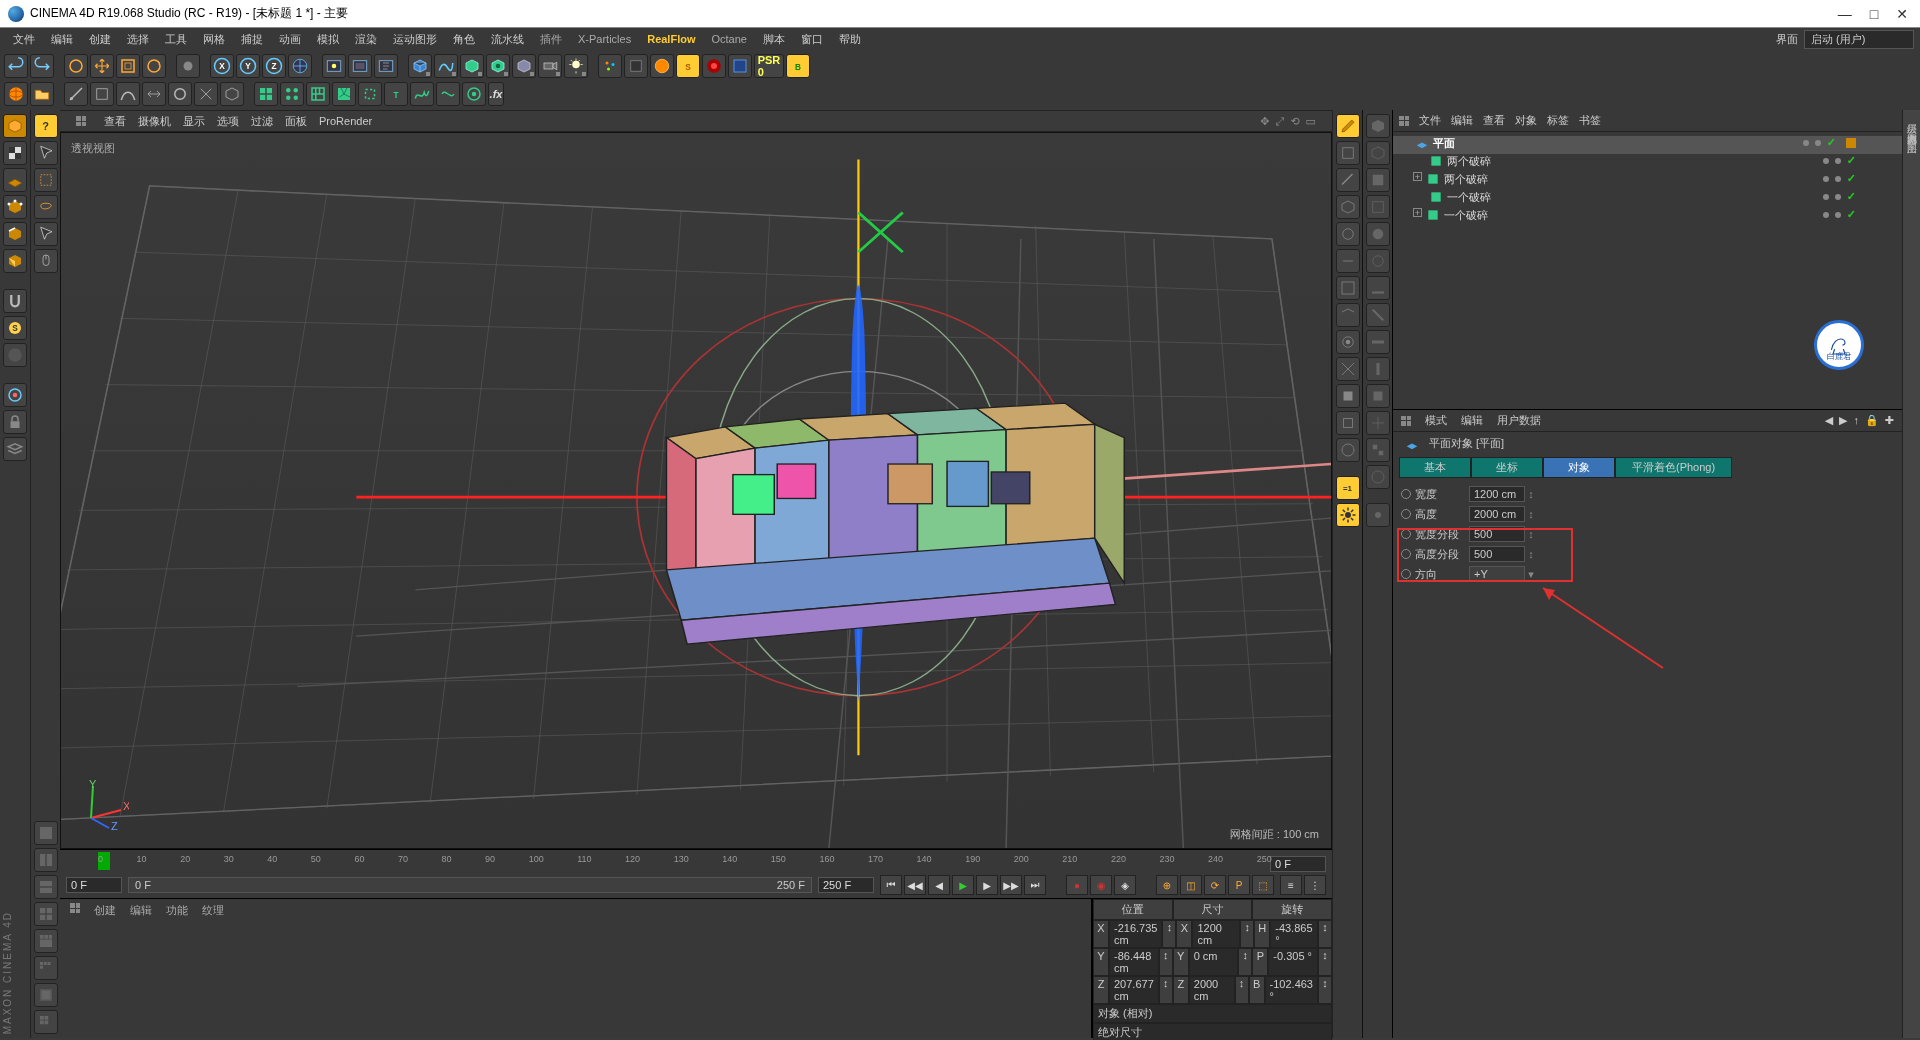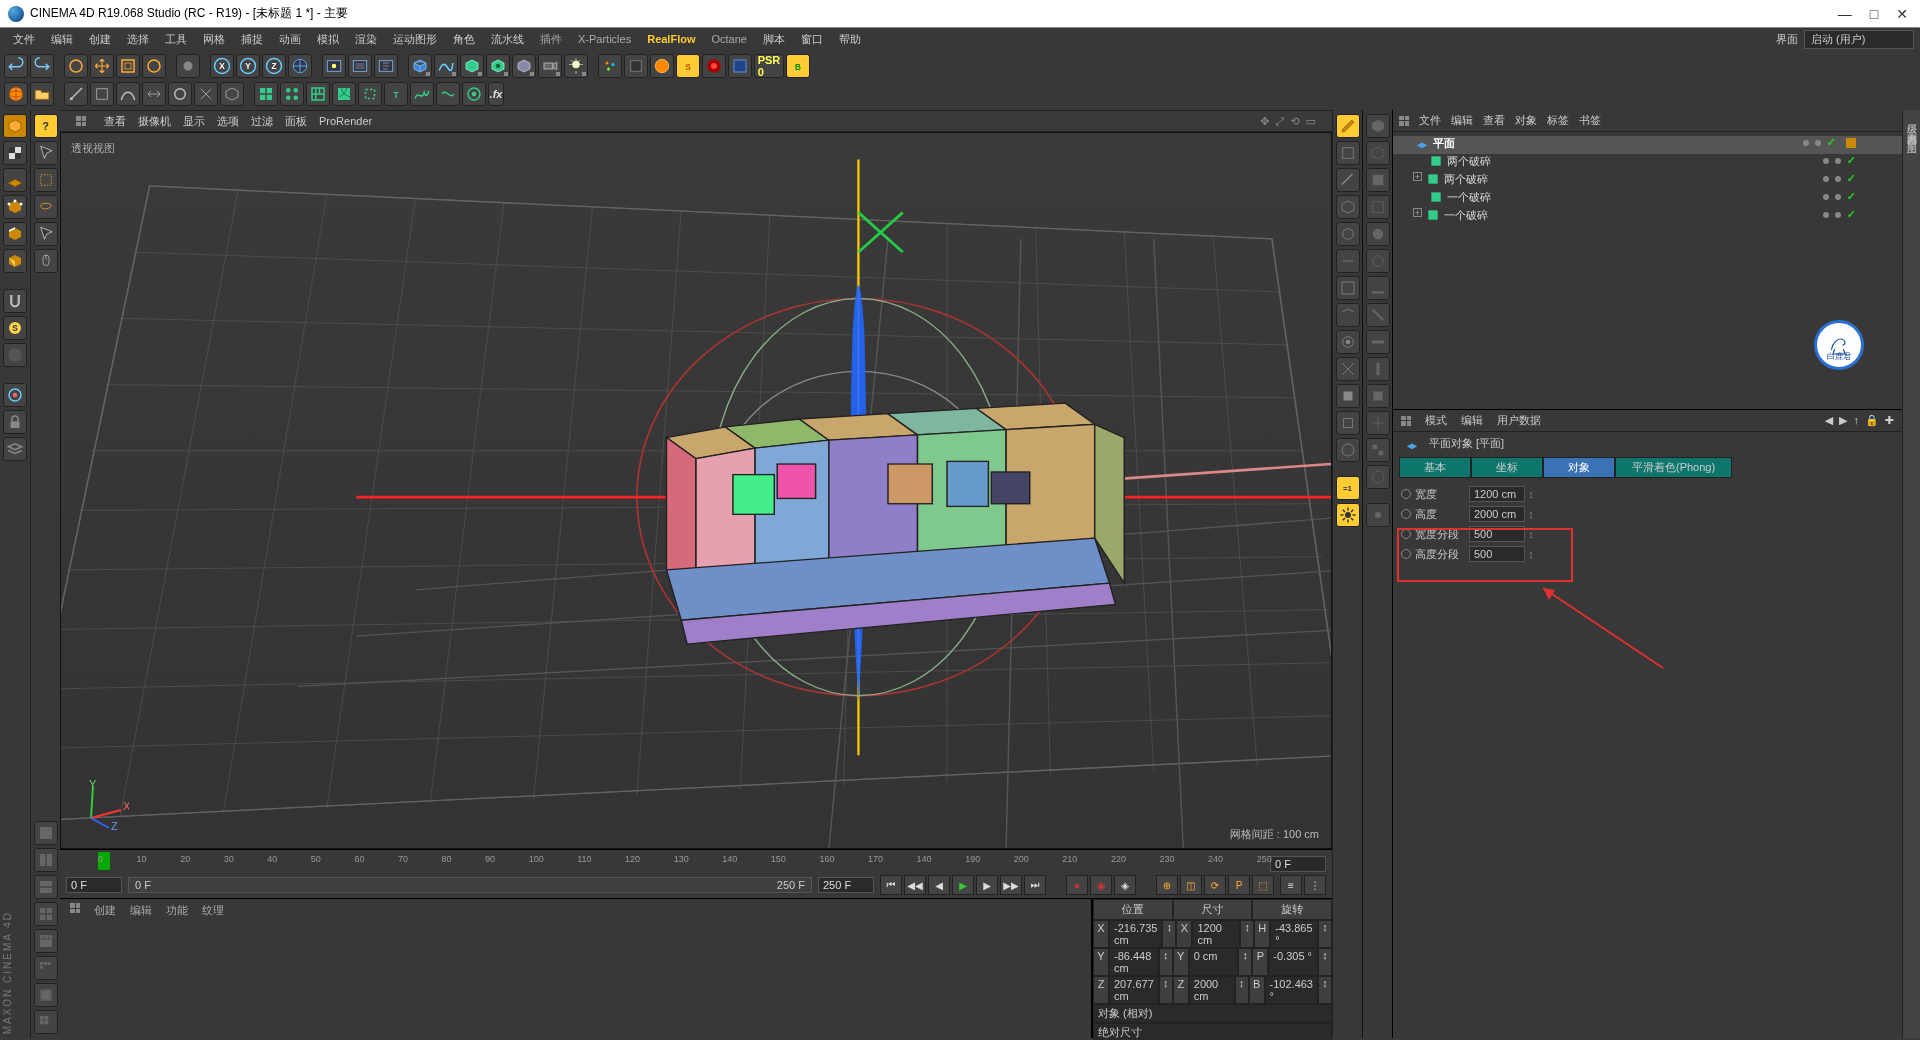--- a/index.html
+++ b/index.html
@@ -1196,20 +1196,26 @@
             <span class="prop-label">宽度分段</span>
             <span class="prop-val">500</span>
             <span class="prop-spin">↕</span>
           </div>
         <div class="prop-row">
             <span class="prop-dot"></span>
             <span class="prop-label">高度分段</span>
             <span class="prop-val">500</span>
             <span class="prop-spin">↕</span>
           </div>
+        <div class="prop-row">
+            <span class="prop-dot"></span>
+            <span class="prop-label">方向</span>
+            <span class="prop-val" style="background:#3f3f3f;">+Y</span>
+            <span class="prop-spin">▾</span>
+          </div>
       </div>
     </div>
 
     <div class="highlight-box" style="left:4px; top:418px; width:176px; height:54px;"></div>
     <svg class="arrow-annot" style="left:140px; top:468px;" width="140" height="100" viewBox="0 0 140 100">
       <line x1="130" y1="90" x2="10" y2="10" stroke="#e03030" stroke-width="2"></line>
       <polygon points="10,10 22,12 16,22" fill="#e03030"></polygon>
     </svg>
   </div>
 

